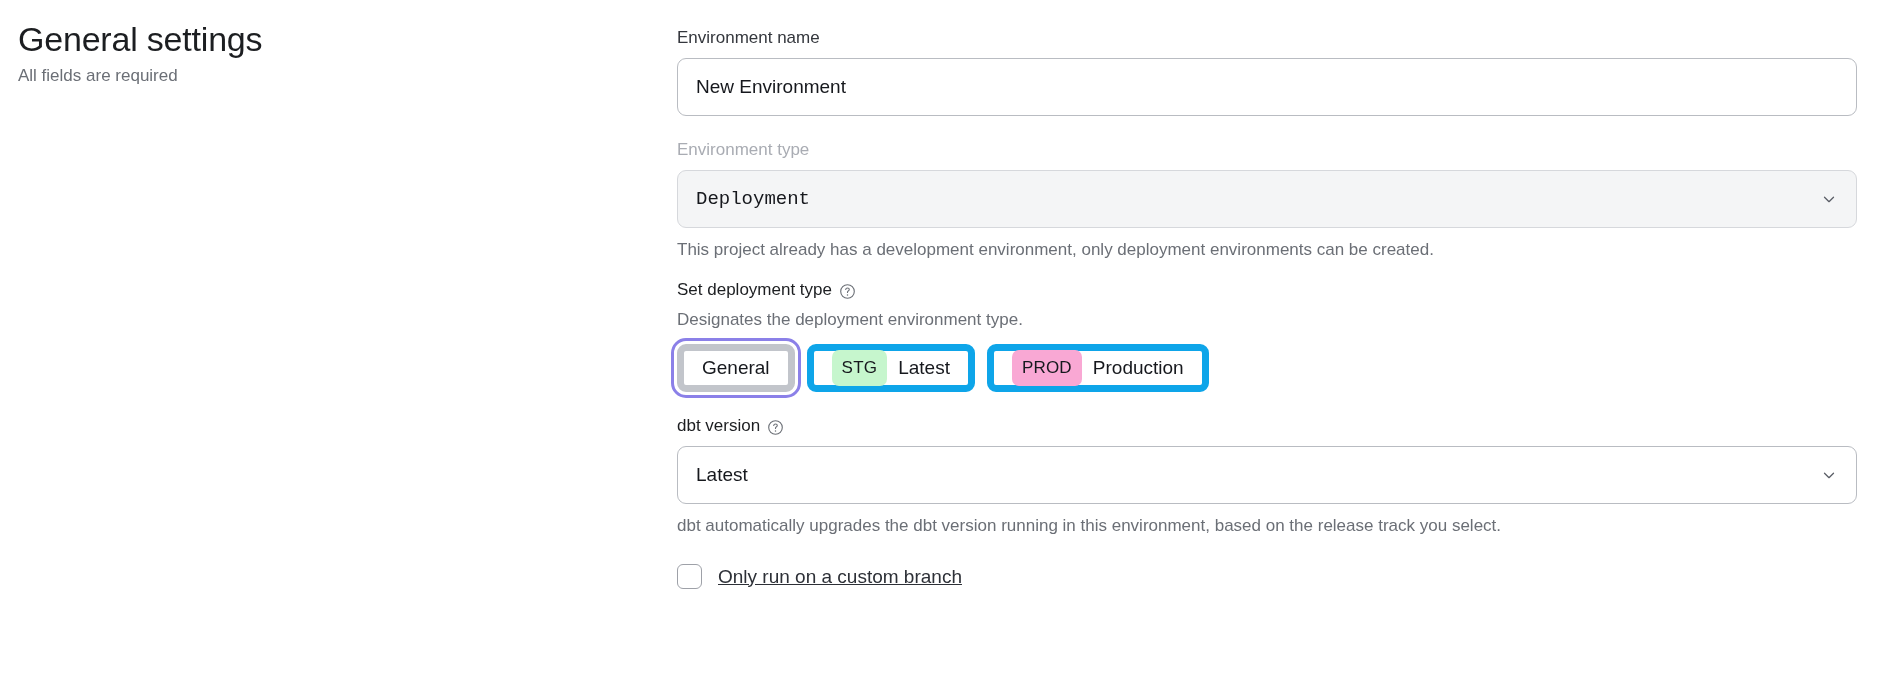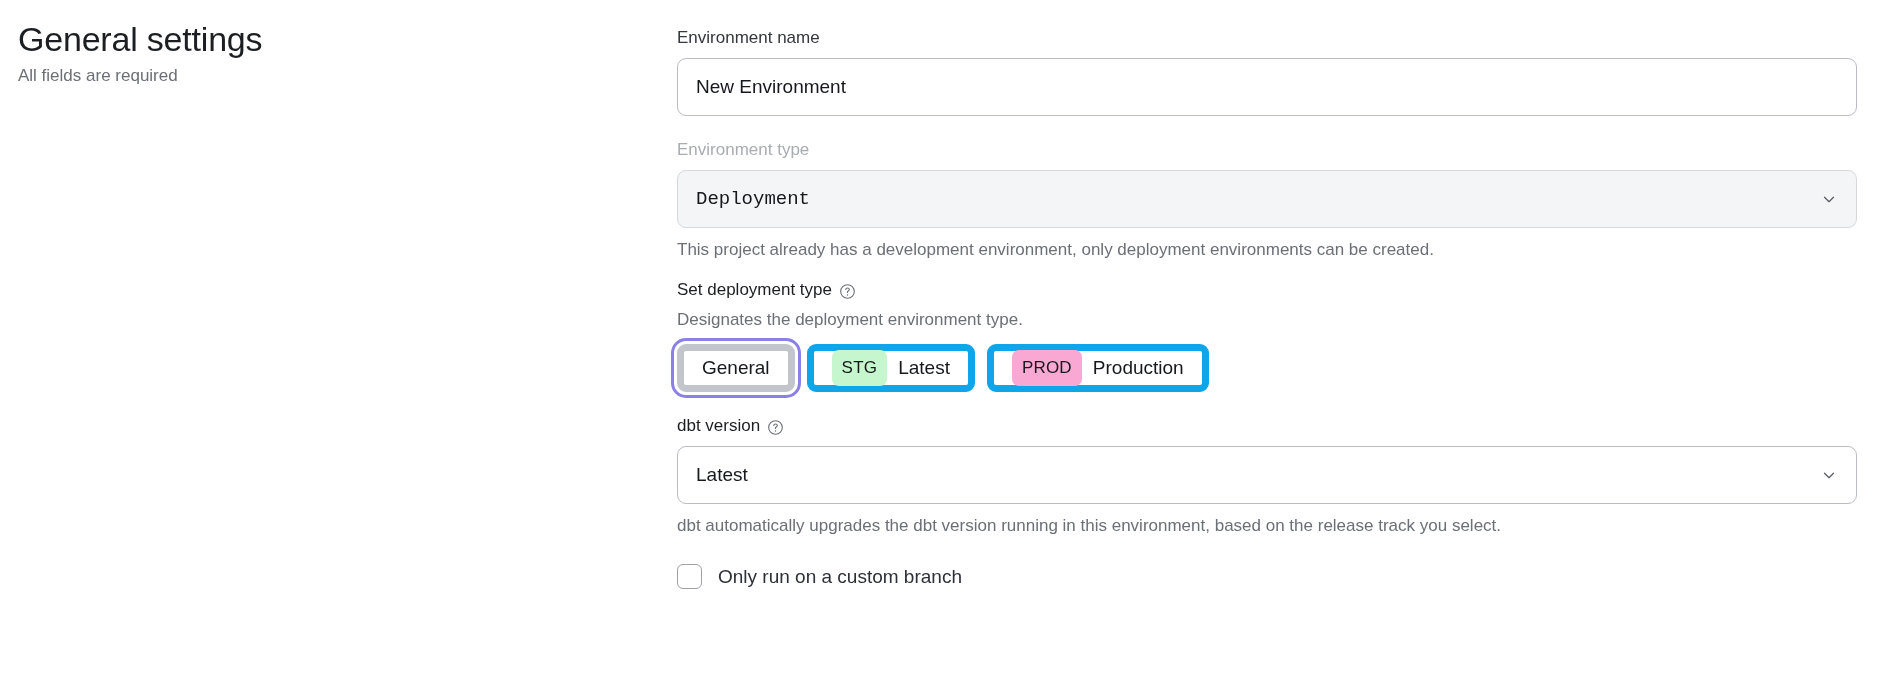--- a/index.html
+++ b/index.html
@@ -169,20 +169,21 @@
     border: 1px solid #9ea1a8;
     border-radius: 6px;
     background: #ffffff;
     flex: 0 0 auto;
     cursor: pointer;
   }
   .check-label {
     font-size: 19px;
     color: #2d3037;
     cursor: pointer;
+    text-decoration: underline;
   }
 </style>
 </head>
 <body>
 
 <div class="page">
 
   <div class="left-col">
     <h1 class="page-title">General settings</h1>
     <p class="page-subtitle">All fields are required</p>

